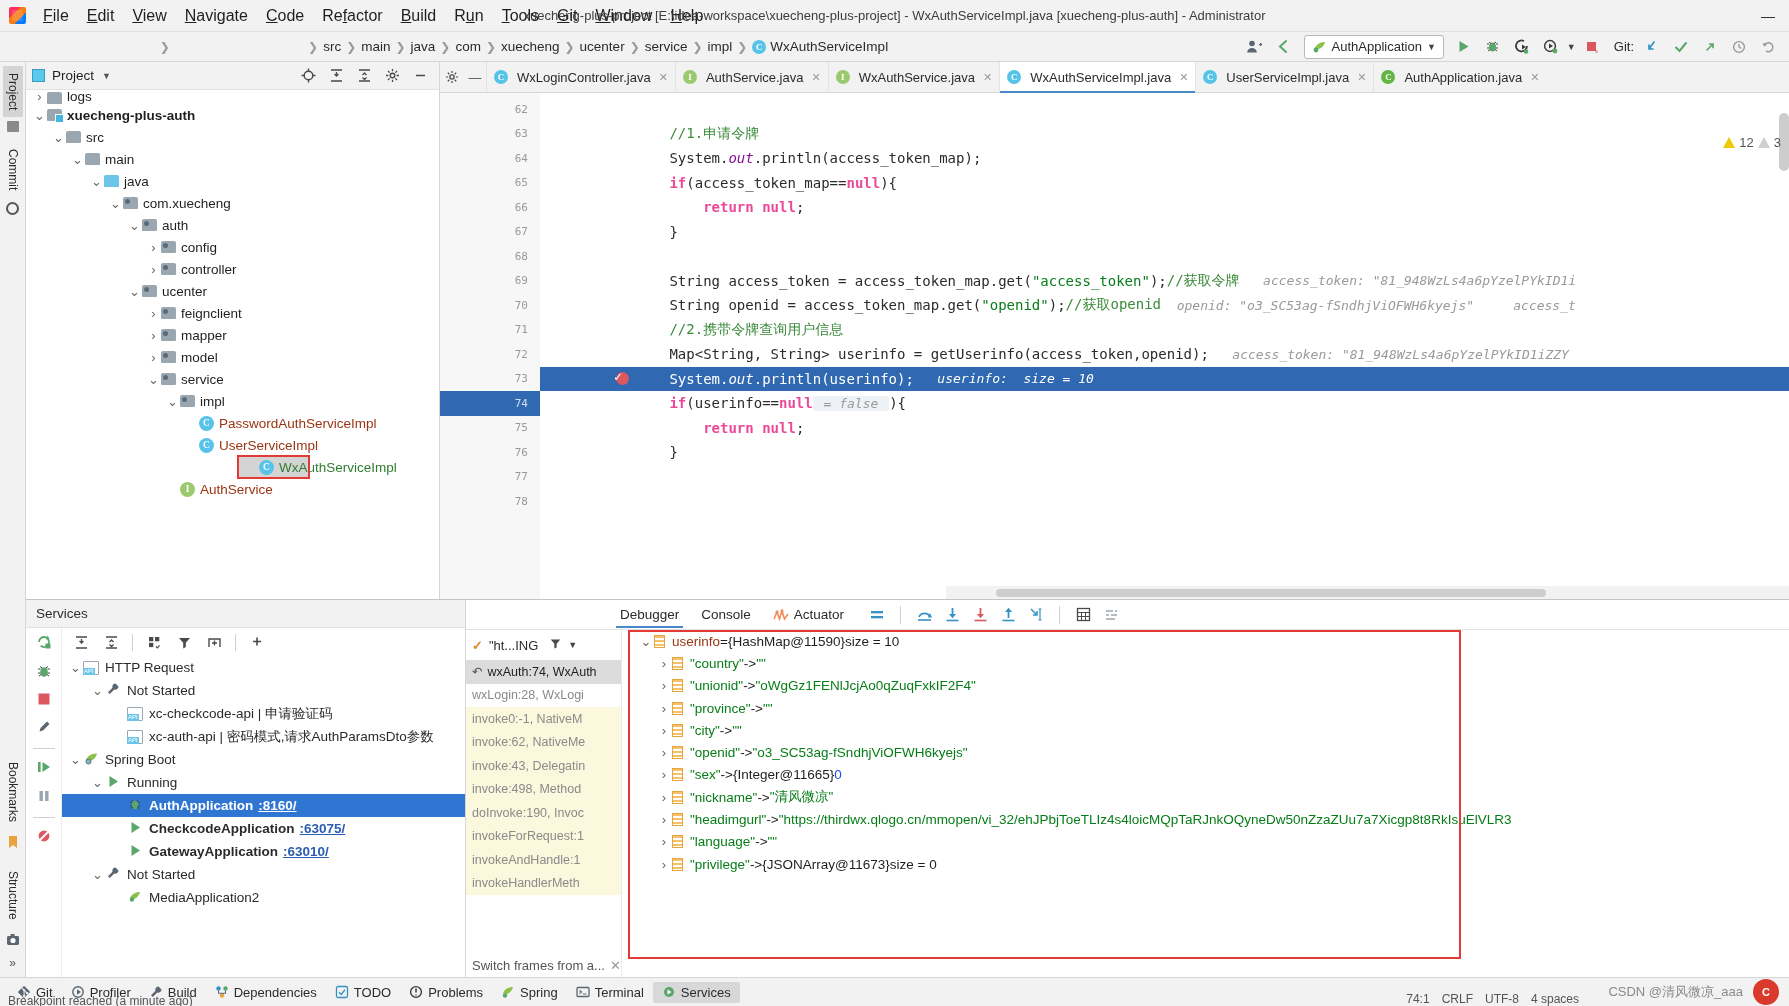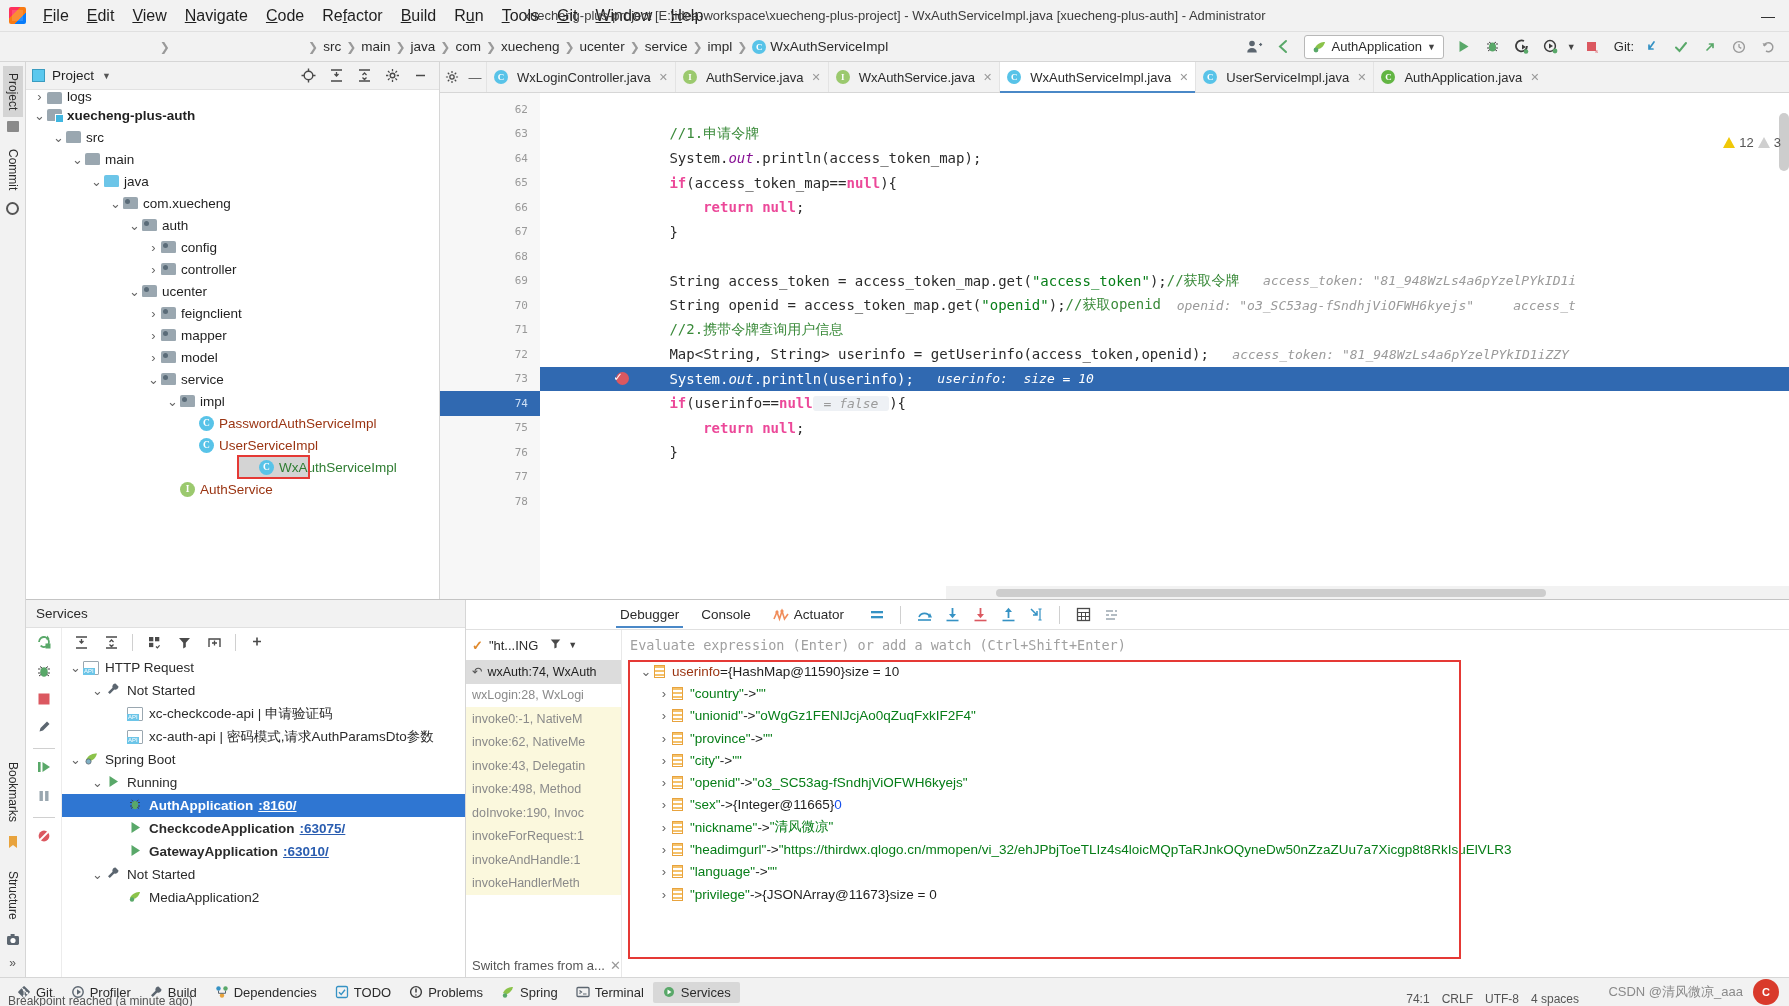--- a/index.html
+++ b/index.html
@@ -963,23 +963,20 @@
                   </div>
                 </div>
               <div style="position:relative;height:0;">
                 <div class="switch-frames">
                   <span>Switch frames from a...</span>
                     <span style="color:#999;">✕</span>
                 </div>
               </div>
             </div>
             <div class="vars-pane">
-              <div class="eval-bar">
-                <span>Evaluate expression (Enter) or add a watch (Ctrl+Shift+Enter)</span>
-              </div>
               <div class="vars" id="vars-tree">
                 <div class="red-frame" style="left:6px;top:0px;right:328px;bottom:18px;"></div>
               <div class="vrow" style="padding-left: 16px;">
                     <span class="varw" style="font-size: 13px;">⌄</span>
                     <span class="vic"></span>
                     <span class="vname">userinfo</span>
                     <span class="veq"> = </span>
                     <span class="vobj">{HashMap@11590}</span>
                     <span class="veq"> size = 10</span>
                   </div>

